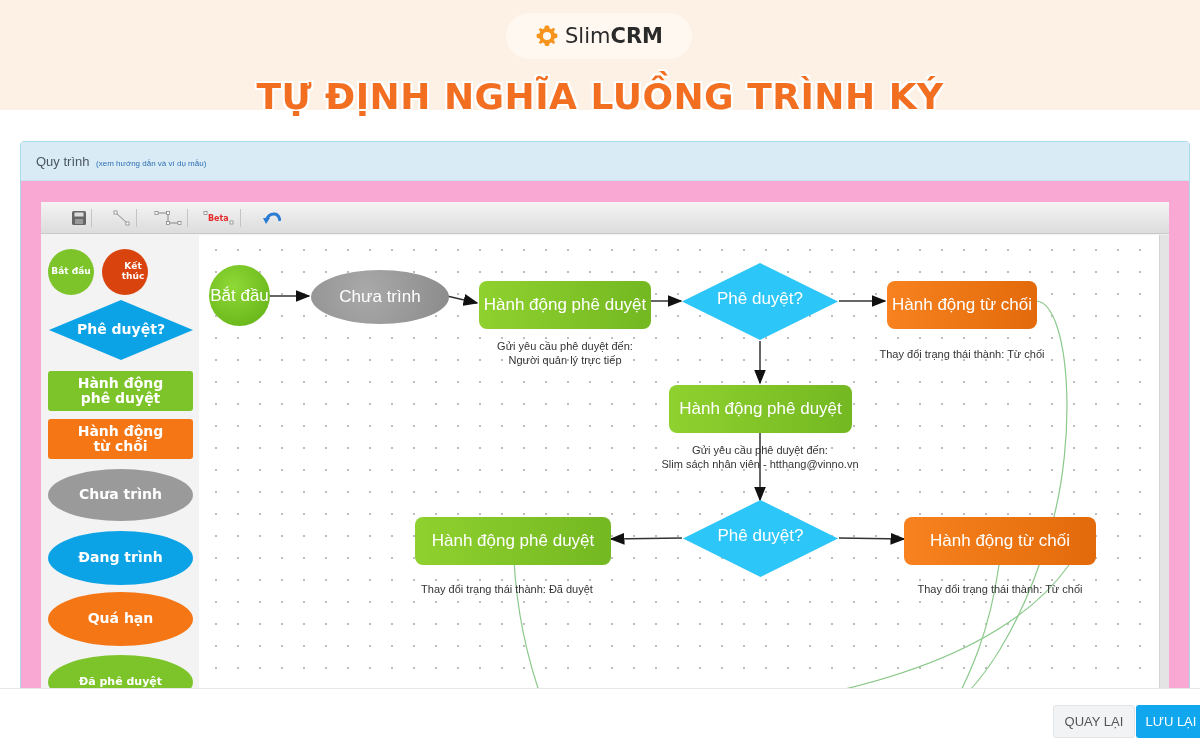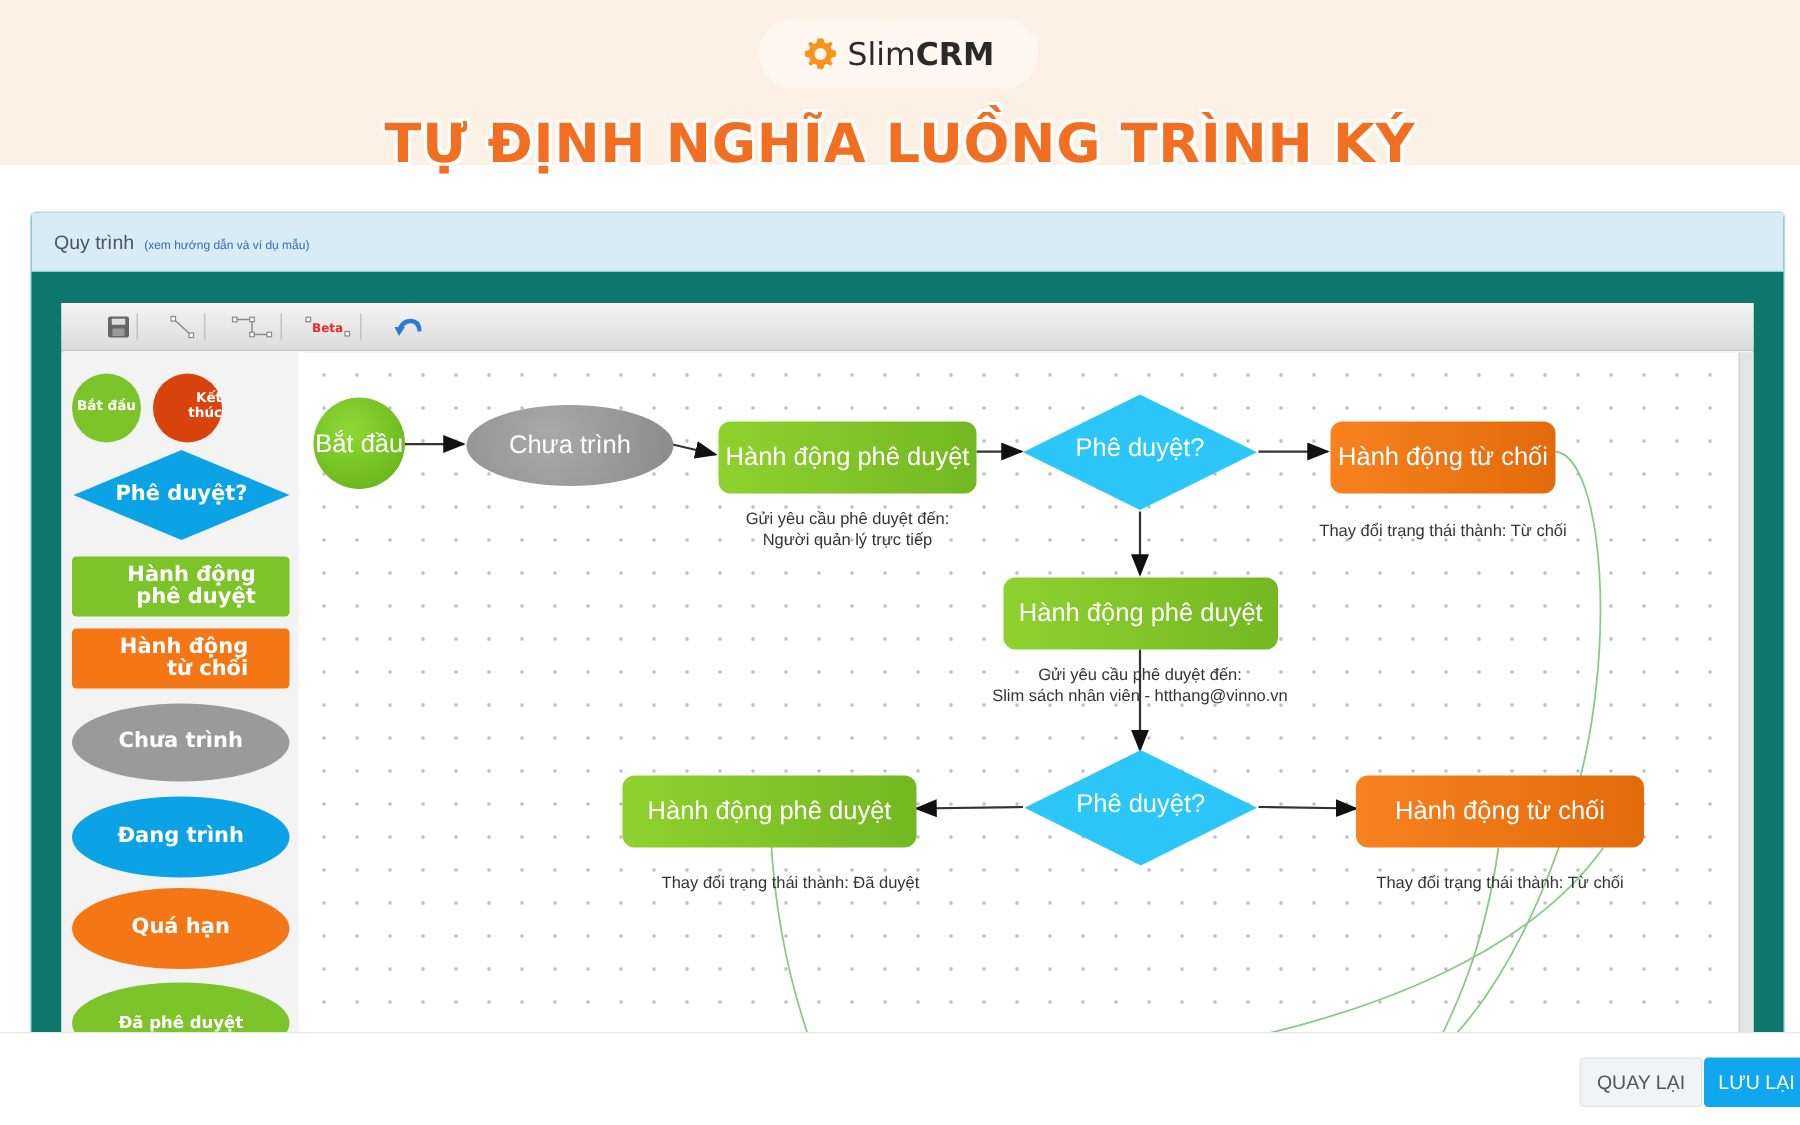--- a/index.html
+++ b/index.html
@@ -3,33 +3,33 @@
 <meta charset="utf-8">
 <style>
   * { box-sizing: border-box; margin: 0; padding: 0; }
   html, body { width: 1200px; height: 750px; overflow: hidden; background: #fff; font-family: "Liberation Sans", sans-serif; }
   .hero { position: absolute; left: 0; top: 0; width: 1200px; height: 110px; background: #fdf0e4; }
   .brand-pill { position: absolute; left: 506px; top: 13px; width: 186px; height: 46px; border-radius: 23px; background: #fff8f1; display: flex; align-items: center; justify-content: center; gap: 6px; }
   .brand-pill .gear { width: 24px; height: 24px; }
   .brand-text { font-size: 21px; color: #2a2a2a; font-family: "DejaVu Sans", sans-serif; }
   .brand-text b { font-weight: 700; }
   .hero-title { position: absolute; left: 0; top: 76px; width: 1200px; text-align: center; font-family: "DejaVu Sans", sans-serif; font-weight: 700; font-size: 36px; color: #f26f21; letter-spacing: 0.5px; text-shadow: 2px 2px 0 #fff, -2px -2px 0 #fff, 2px -2px 0 #fff, -2px 2px 0 #fff; }
-  .panel { position: absolute; left: 20px; top: 141px; width: 1170px; height: 560px; border: 1px solid #a8dcea; border-radius: 4px; background: #0f766e; }
+  .panel { position: absolute; left: 20px; top: 141px; width: 1170px; height: 560px; border: 1px solid #a8dcea; border-radius: 4px; background: #f9a8d4; }
   .panel-head { height: 39px; background: #d9ecf5; border-bottom: 1px solid #c5e3ef; padding: 12px 0 0 15px; font-size: 13px; color: #4b5563; }
   .panel-head .hint { font-size: 8px; color: #2f6fb5; margin-left: 3px; }
   .editor { position: absolute; left: 20px; top: 60px; width: 1128px; height: 500px; background: #f1f1f1; }
   .toolbar { height: 32px; background: linear-gradient(#f4f4f4, #dcdcdc); border-bottom: 1px solid #c9c9c9; display: flex; align-items: center; padding-left: 10px; gap: 0; }
   .tb-btn { width: 36px; height: 24px; display: flex; align-items: center; justify-content: flex-end; }
   .tb-sep { width: 1px; height: 18px; background: #c4c4c4; margin: 0 4px; }
   .palette { position: absolute; left: 0; top: 33px; width: 158px; height: 467px; background: #f3f3f3; }
   .canvas { position: absolute; left: 158px; top: 33px; width: 960px; height: 467px; background-color: #fff;
     background-image: radial-gradient(circle, #bdbdbd 1px, transparent 1.4px);
     background-size: 22px 22px; background-position: 6px 4px; overflow: hidden; }
   .vscroll { position: absolute; left: 1118px; top: 33px; width: 10px; height: 467px; background: #e4e4e4; border-left: 1px solid #d3d3d3; }
-  .shape { position: absolute; display: flex; align-items: center; justify-content: center; color: #fff; text-align: right; }
+  .shape { position: absolute; display: flex; align-items: center; justify-content: center; color: #fff; text-align: center; }
   .pal-txt { font-family: "DejaVu Sans", sans-serif; font-weight: 700; line-height: 1.1; }
   .node-txt { font-family: "Liberation Sans", sans-serif; font-size: 17px; }
   .note { position: absolute; font-size: 11px; color: #333; text-align: center; line-height: 14px; white-space: nowrap; }
   .footer { position: absolute; left: 0; top: 688px; width: 1200px; height: 62px; background: #fff; border-top: 1px solid #e8e8e8; }
   .btn-back { position: absolute; left: 1053px; top: 16px; width: 82px; height: 33px; background: #f1f3f5; border: 1px solid #e2e5e8; border-radius: 3px; color: #555; font-size: 13px; display: flex; align-items: center; justify-content: center; }
   .btn-save { position: absolute; left: 1136px; top: 16px; width: 70px; height: 33px; background: #11a7ee; border-radius: 3px; color: #fff; font-size: 13px; display: flex; align-items: center; justify-content: center; }
   svg.edges { position: absolute; left: 0; top: 0; }
 </style>
 </head>
 <body>
@@ -184,21 +184,21 @@
       </div>
       <div class="shape" style="left:483px;top:264px;width:157px;height:79px;">
         <svg width="157" height="79" style="position:absolute;left:0;top:0;">
           <polygon points="78.5,1 156,39.5 78.5,78 1,39.5" fill="#2cc6f8"></polygon>
         </svg>
         <span class="node-txt" style="position:relative;top:-3px;">Phê duyệt?</span>
       </div>
       <div class="shape" style="left:216px;top:282px;width:196px;height:48px;border-radius:8px;background:linear-gradient(90deg,#8fd12e,#74b822);">
         <span class="node-txt">Hành động phê duyệt</span>
       </div>
-      <div class="note" style="left:228px;top:347px;width:200px;">
+      <div class="note" style="left:208px;top:347px;width:200px;">
         <span>Thay đổi trạng thái thành: Đã duyệt</span>
       </div>
       <div class="shape" style="left:705px;top:282px;width:192px;height:48px;border-radius:8px;background:linear-gradient(90deg,#f7821f,#e36a0a);">
         <span class="node-txt">Hành động từ chối</span>
       </div>
       <div class="note" style="left:701px;top:347px;width:200px;">
         <span>Thay đổi trạng thái thành: Từ chối</span>
       </div>
     </div>
     <div class="vscroll"></div>

